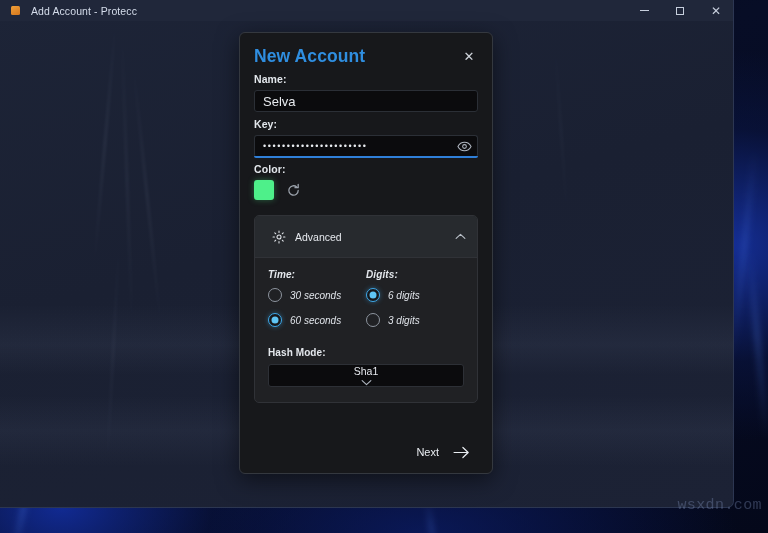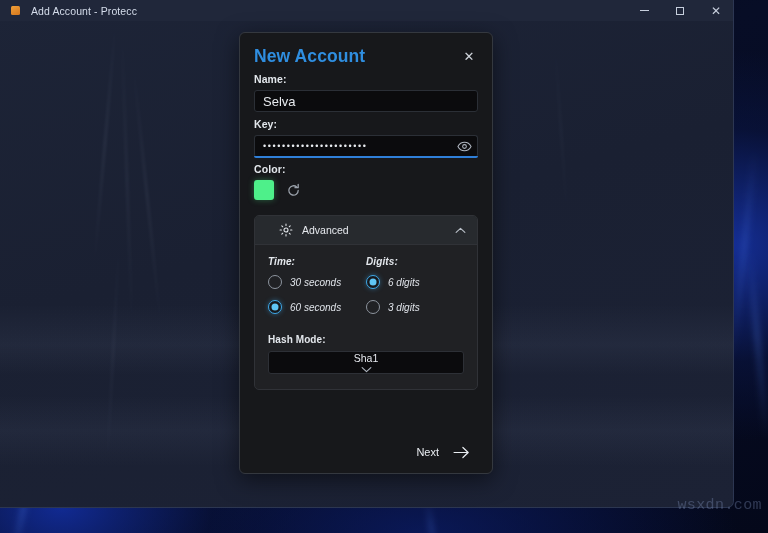--- a/index.html
+++ b/index.html
@@ -187,24 +187,24 @@
 
   
   .adv-card {
     margin-top: 15px;
     background: #202124;
     border: 1px solid #303237;
     border-radius: 5px;
     overflow: hidden;
   }
   .adv-header {
-    height: 29px;
-    display: flex;
-    align-items: center;
-    padding: 0 10px 0 24px;
+    height: 42px;
+    display: flex;
+    align-items: center;
+    padding: 0 10px 0 17px;
     background: #272a2e;
     border-bottom: 1px solid #303237;
   }
   .adv-gear { width: 14px; height: 14px; display: flex; align-items: center; justify-content: center; flex: none; }
   .adv-title {
     margin-left: 9px;
     font-size: 10.5px;
     color: #e6e9ee;
     flex: 1;
   }

